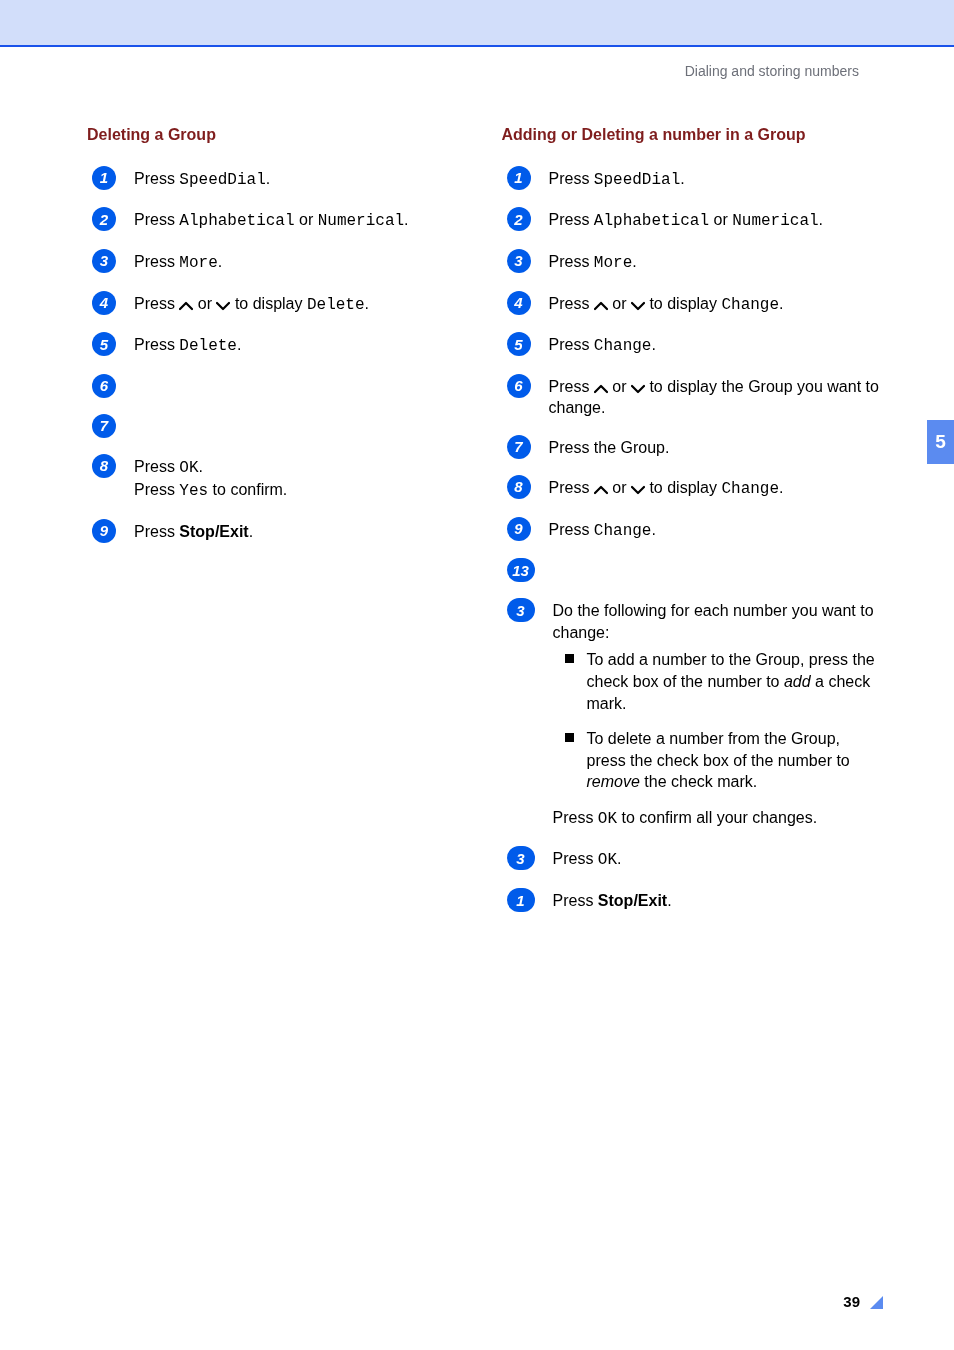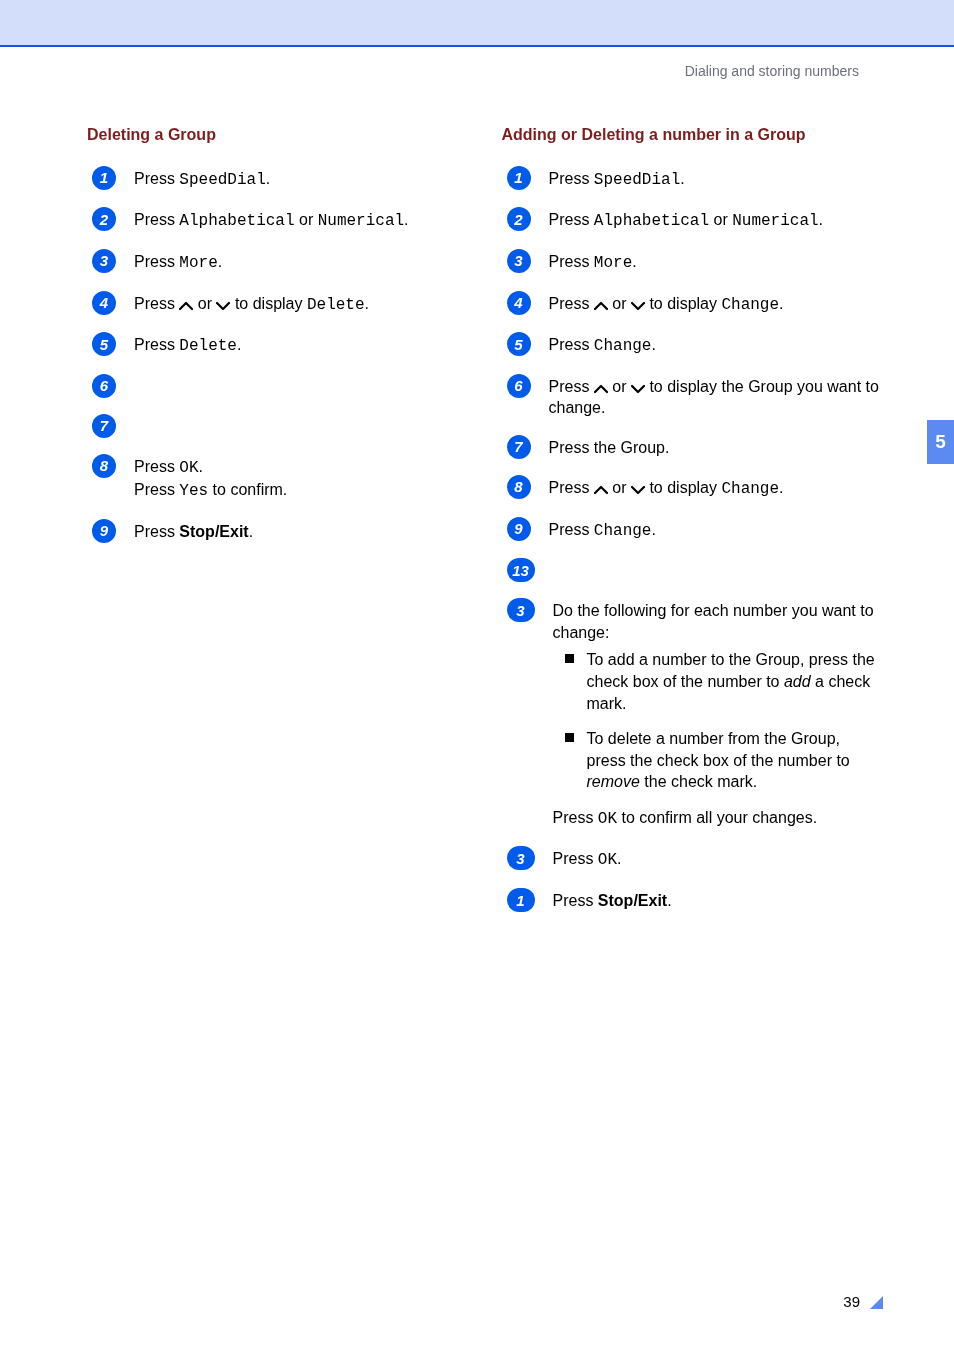--- a/index.html
+++ b/index.html
@@ -71,21 +71,21 @@
     right:0;top:420px;
     width:27px;height:44px;
     background:#5b8bf0;
     color:#fff;font-weight:bold;font-size:19px;
     display:flex;align-items:center;justify-content:center;
   }
   .footer{
     position:absolute;bottom:40px;right:70px;
     display:flex;align-items:center;gap:10px;
   }
-  .pagenum{font-weight:normal;font-size:15px}
+  .pagenum{font-weight:bold;font-size:15px}
   .ftri-wrap{
     width:14px;height:14px;display:flex;align-items:flex-end;
   }
   .ftri2{
     width:0;height:0;
     border-bottom:13px solid #5b8bf0;
     border-left:13px solid transparent;
   }
 </style>
 </head>

